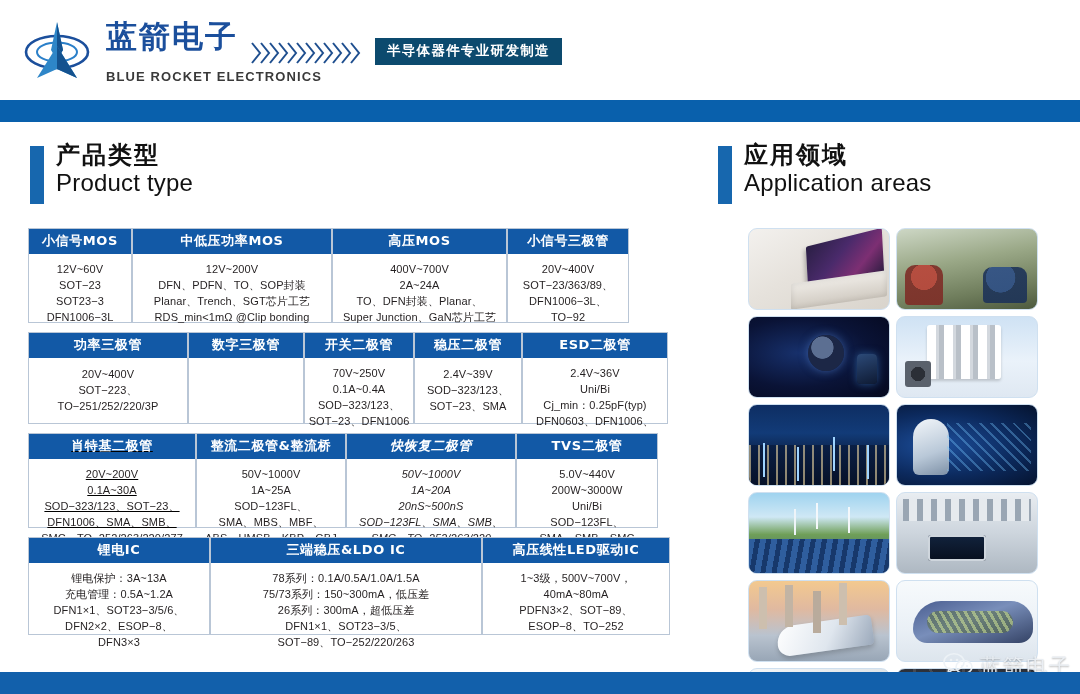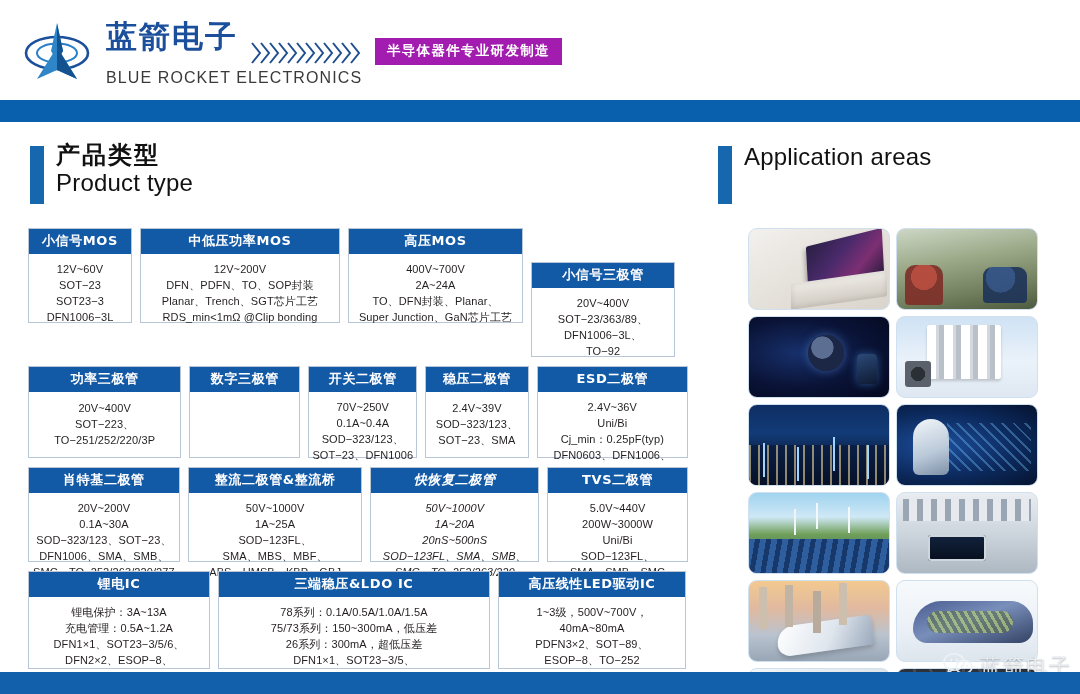--- a/index.html
+++ b/index.html
@@ -13,47 +13,47 @@
   
   .header { position: absolute; left: 0; top: 0; width: 1080px; height: 100px; background: #fff; }
   .logo-wrap { position: absolute; left: 22px; top: 20px; display: flex; align-items: center; gap: 14px; }
   .logo-mark { width: 70px; height: 64px; position: relative; }
   .logo-text { display: flex; flex-direction: column; justify-content: center; }
   .logo-cn {
     font-size: 31px; font-weight: bold; color: #1b4f9c; letter-spacing: 2px;
     line-height: 1.05; font-family: "DejaVu Sans", sans-serif;
   }
   .logo-en {
-    font-size: 16px; font-weight: normal; color: #3a3a3a; letter-spacing: 1.1px;
+    font-size: 13px; font-weight: bold; color: #3a3a3a; letter-spacing: 1.1px;
     margin-top: 16px; font-family: "Liberation Sans", sans-serif;
   }
   .chevrons { position: absolute; left: 250px; top: 38px; height: 30px; display: flex; align-items: center; }
   .tagline {
     position: absolute; left: 375px; top: 38px;
-    background: #a21caf; color: #fff; font-size: 13.5px; font-weight: bold;
+    background: #0c4a6e; color: #fff; font-size: 13.5px; font-weight: bold;
     letter-spacing: 1.3px; padding: 6px 12px 7px 12px; line-height: 1;
     font-family: "DejaVu Sans", sans-serif;
   }
   .header-bar { position: absolute; left: 0; top: 100px; width: 1080px; height: 22px; background: #0960ac; }
 
   
   .sec-title { position: absolute; display: flex; align-items: flex-start; gap: 12px; }
   .sec-title .bar { width: 14px; height: 58px; background: #1767ae; flex: none; margin-top: 3px; }
   .sec-cn {
     font-size: 24px; font-weight: bold; color: #111; letter-spacing: 2px; line-height: 1.08;
     font-family: "DejaVu Sans", sans-serif;
   }
   .sec-en {
     font-size: 24px; color: #111; letter-spacing: 0.2px; line-height: 1.1; margin-top: 1px;
     font-family: "Liberation Sans", sans-serif; font-weight: 400;
   }
 
   
   .product-area { position: absolute; left: 28px; top: 228px; width: 660px; }
-  .prow { display: flex; gap: 8px; margin-bottom: 9px; }
+  .prow { display: flex; margin-bottom: 9px; }
   .pcard { border: 1px solid #b9c6d6; background: #fff; display: flex; flex-direction: column; }
   .pcard-head {
     background: #1259a6; color: #fff; text-align: center; font-weight: bold;
     font-size: 13px; letter-spacing: 0.6px; padding: 4px 2px 5px 2px; line-height: 1.25;
     font-family: "DejaVu Sans", sans-serif;
   }
   .pcard-body {
     flex: 1; text-align: center; color: #231f20; font-size: 11px; line-height: 1.45;
     padding: 8px 3px 8px 3px; display: flex; flex-direction: column; justify-content: center;
     font-family: "Liberation Sans", sans-serif; letter-spacing: 0.1px;
@@ -260,20 +260,21 @@
     <div class="bar"></div>
     <div>
       <div class="sec-cn">产品类型</div>
       <div class="sec-en">Product type</div>
     </div>
   </div>
 
   <div class="sec-title" style="left:718px; top:143px;">
     <div class="bar"></div>
     <div>
+      <div class="sec-cn">应用领域</div>
       <div class="sec-en">Application areas</div>
     </div>
   </div>
 
   <div class="product-area" id="product-area">
       <div class="prow r1">
         <div class="pcard" style="width: 104px;">
           <div class="pcard-head">小信号MOS</div>
           <div class="pcard-body">
             <div class="ln">12V~60V</div>
@@ -293,21 +294,21 @@
         </div>
         <div class="pcard" style="width: 175px;">
           <div class="pcard-head">高压MOS</div>
           <div class="pcard-body">
             <div class="ln">400V~700V</div>
             <div class="ln">2A~24A</div>
             <div class="ln">TO、DFN封装、Planar、</div>
             <div class="ln">Super Junction、GaN芯片工艺</div>
           </div>
         </div>
-        <div class="pcard" style="width: 144px; margin-top: 34px;">
+        <div class="pcard" style="width: 122px;">
           <div class="pcard-head">小信号三极管</div>
           <div class="pcard-body">
             <div class="ln">20V~400V</div>
             <div class="ln">SOT−23/363/89、</div>
             <div class="ln">DFN1006−3L、</div>
             <div class="ln">TO−92</div>
           </div>
         </div>
       </div>
       <div class="prow r2">
@@ -332,43 +333,43 @@
           </div>
         </div>
         <div class="pcard" style="width: 108px;">
           <div class="pcard-head">稳压二极管</div>
           <div class="pcard-body">
             <div class="ln">2.4V~39V</div>
             <div class="ln">SOD−323/123、</div>
             <div class="ln">SOT−23、SMA</div>
           </div>
         </div>
-        <div class="pcard" style="width: 158px;">
+        <div class="pcard" style="width: 146px;">
           <div class="pcard-head">ESD二极管</div>
           <div class="pcard-body">
             <div class="ln">2.4V~36V</div>
             <div class="ln">Uni/Bi</div>
             <div class="ln">Cj_min：0.25pF(typ)</div>
             <div class="ln">DFN0603、DFN1006、</div>
             <div class="ln">SOD−323、SOT−23</div>
           </div>
         </div>
       </div>
       <div class="prow r3">
-        <div class="pcard" style="width: 153px;">
+        <div class="pcard" style="width: 168px; text-decoration: underline;">
           <div class="pcard-head">肖特基二极管</div>
           <div class="pcard-body">
             <div class="ln">20V~200V</div>
             <div class="ln">0.1A~30A</div>
             <div class="ln">SOD−323/123、SOT−23、</div>
             <div class="ln">DFN1006、SMA、SMB、</div>
             <div class="ln">SMC、TO−252/263/220/277</div>
           </div>
         </div>
-        <div class="pcard" style="width: 176px;">
+        <div class="pcard" style="width: 150px;">
           <div class="pcard-head">整流二极管&amp;整流桥</div>
           <div class="pcard-body">
             <div class="ln">50V~1000V</div>
             <div class="ln">1A~25A</div>
             <div class="ln">SOD−123FL、</div>
             <div class="ln">SMA、MBS、MBF、</div>
             <div class="ln">ABS、UMSB、KBP、GBJ</div>
           </div>
         </div>
         <div class="pcard" style="width: 170px; font-style: italic;">

